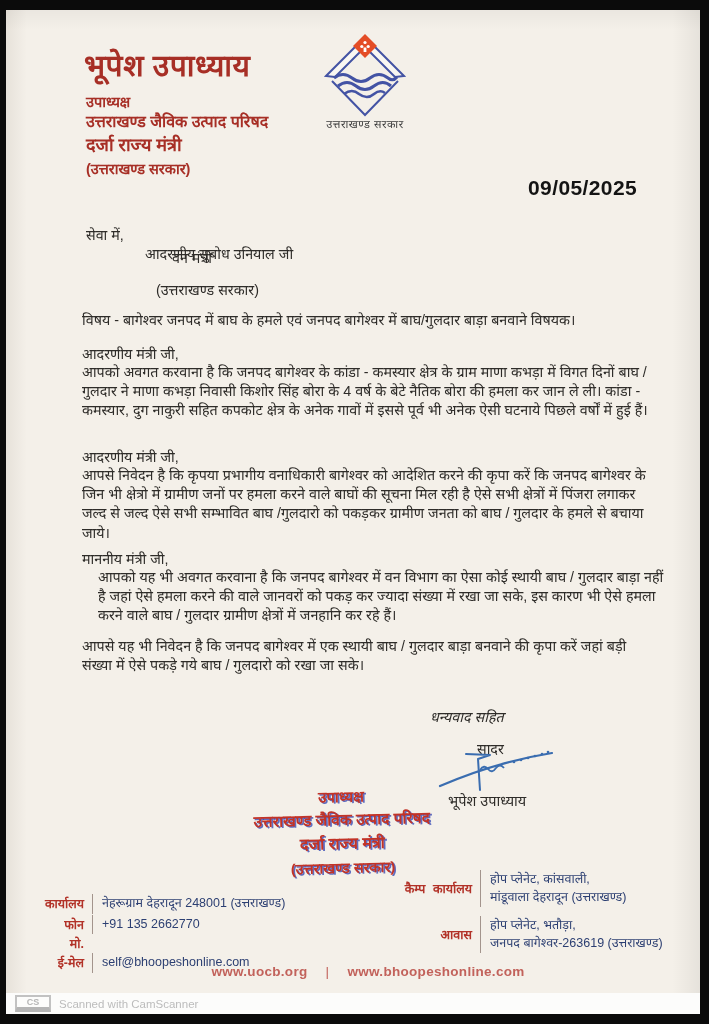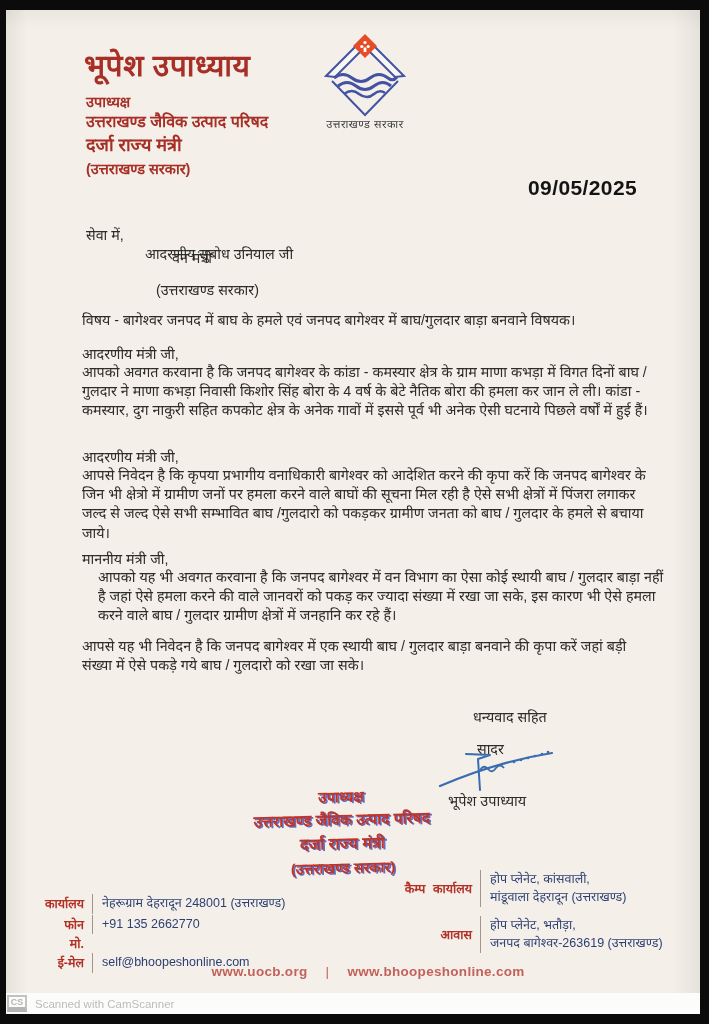--- a/index.html
+++ b/index.html
@@ -31,21 +31,21 @@
   .subject { left:82px; top:311px; width:600px; }
   .p1s { left:82px; top:345px; }
   .para { left:82px; width:576px; }
   .p1 { top:363px; }
   .p2s { left:82px; top:448px; }
   .p2 { top:466px; }
   .p3s { left:82px; top:550px; }
   .p3 { top:568px;margin-left:16px; }
   .p4 { top:637px; }
   .p5 { left:82px; top:691px; }
-  .thanks { left:473px; top:708px; }
+  .thanks { left:430px; top:708px;font-style:italic; }
   .regards { left:477px; top:740px; }
   .sig { left:436px; top:746px; }
   .signatory { left:448px; top:790px; font-size:14.5px; color:#2e2c29; }
   .stamp {
     left:232px; top:786px; width:220px; text-align:center;
     transform:rotate(-1.5deg); color:#c23327;
     text-shadow:1.6px 1.2px 0 rgba(45,65,180,0.75);
     font-weight:bold;
   }
   .stamp .s1 { font-size:15px; }
@@ -57,21 +57,21 @@
   .f-row { display:flex; align-items:center; margin-bottom:1px; }
   .f-label { color:#b23228; font-weight:bold; font-size:12.5px; padding-right:8px; }
   .footer-left .f-label { width:58px; text-align:right; }
   .footer-right .f-label { width:92px; text-align:right;font-family:Liberation Mono, monospace; }
   .f-vals { border-left:1.5px solid #a3948c; padding-left:9px; color:#2c3f72; font-size:12.5px; line-height:17.5px; padding-top:1px; padding-bottom:1px; }
   .footer-right .f-row + .f-row { margin-top:9px; }
   .websites { left:0; right:0; top:964px; text-align:center; color:#c2625b; font-size:13.5px; font-weight:bold; letter-spacing:0.3px;padding-left:27px; }
   .websites .sep { margin:0 14px; color:#c2625b; font-weight:normal; }
   .scan-strip { left:6px; top:993px; width:694px; height:21px; background:#fcfcfb; display:flex; align-items:center; }
   .cs-badge {
-    width:20px; height:17px; margin-left:1px; border:2px solid #c2c2c2; border-bottom:5px solid #b5b5b5;
+    width:36px; height:17px; margin-left:9px; border:2px solid #c2c2c2; border-bottom:5px solid #b5b5b5;
     color:#b5b5b5; font-size:9px; font-weight:bold; display:flex; align-items:center; justify-content:center;
   }
   .cs-text { color:#bcbcbc; font-size:11.5px; margin-left:8px; }
 </style>
 </head>
 <body>
 
 <div class="page">
   <div class="paper"></div>
 

